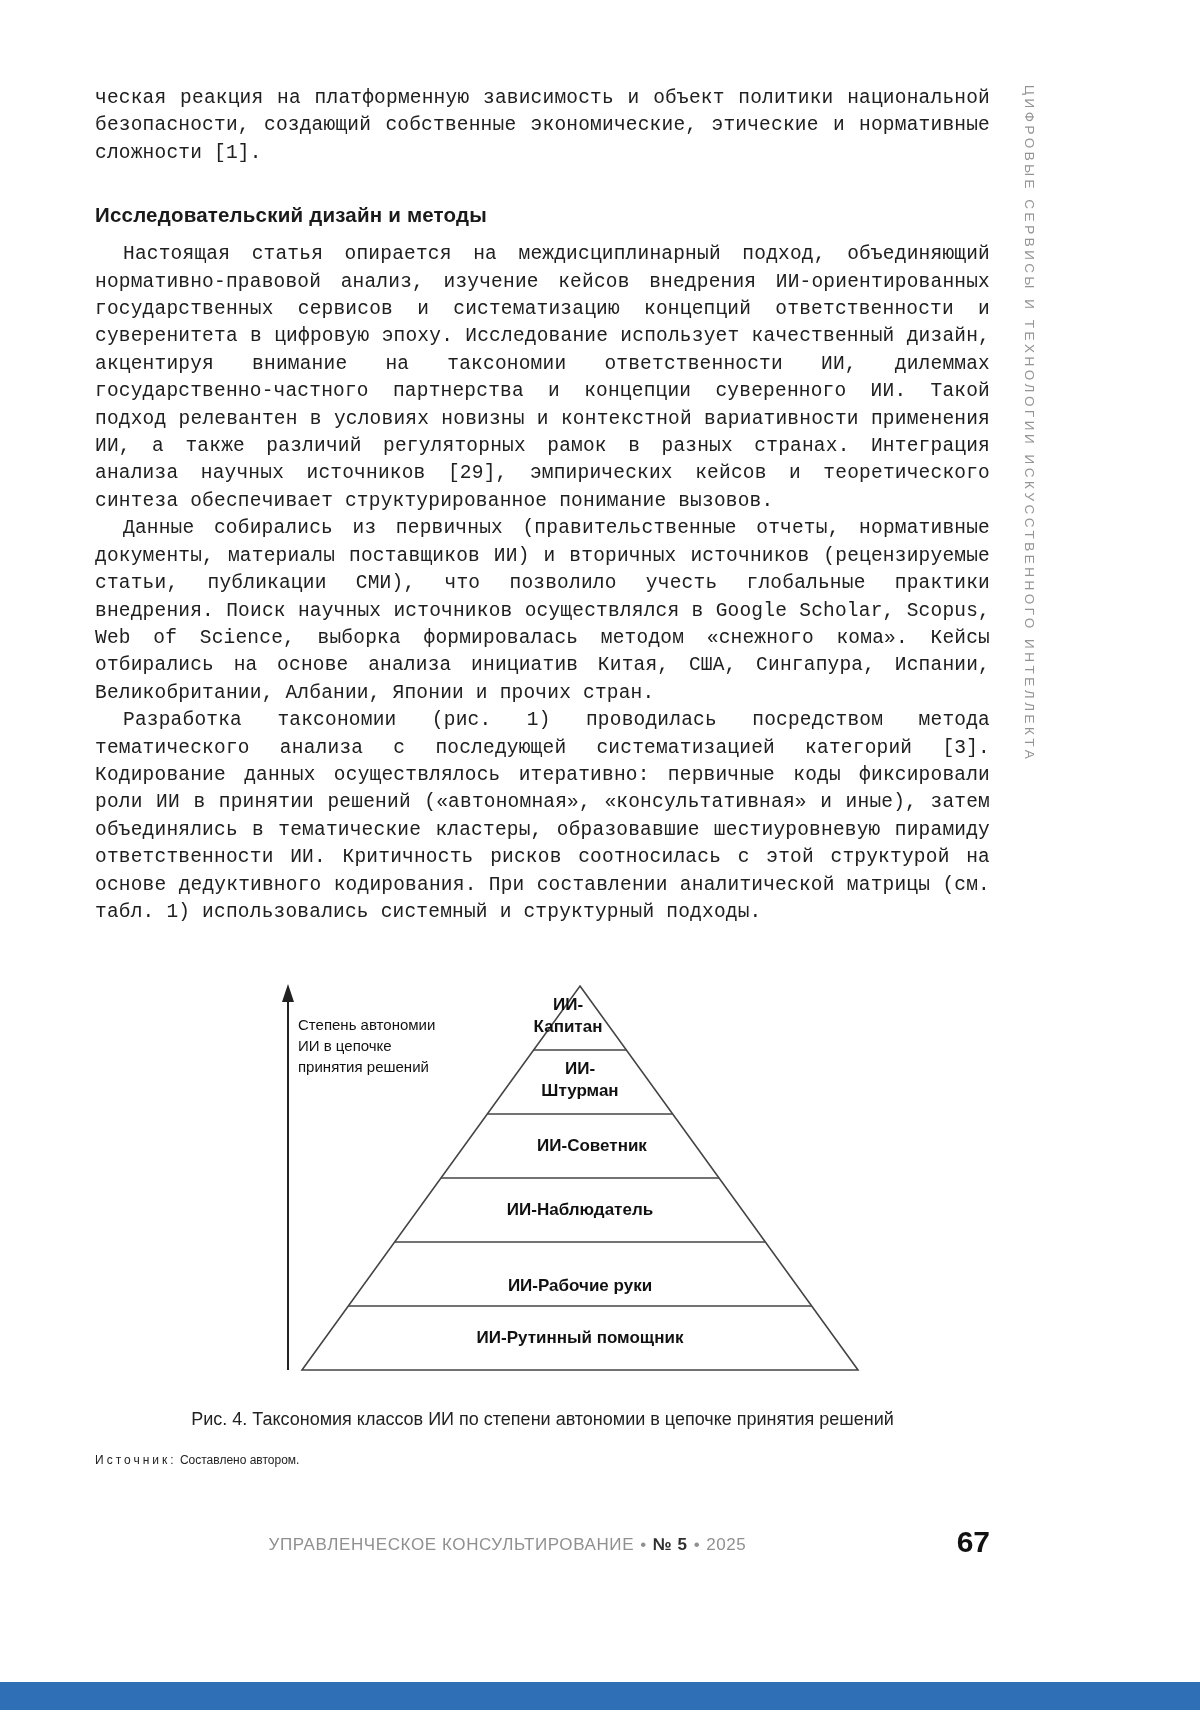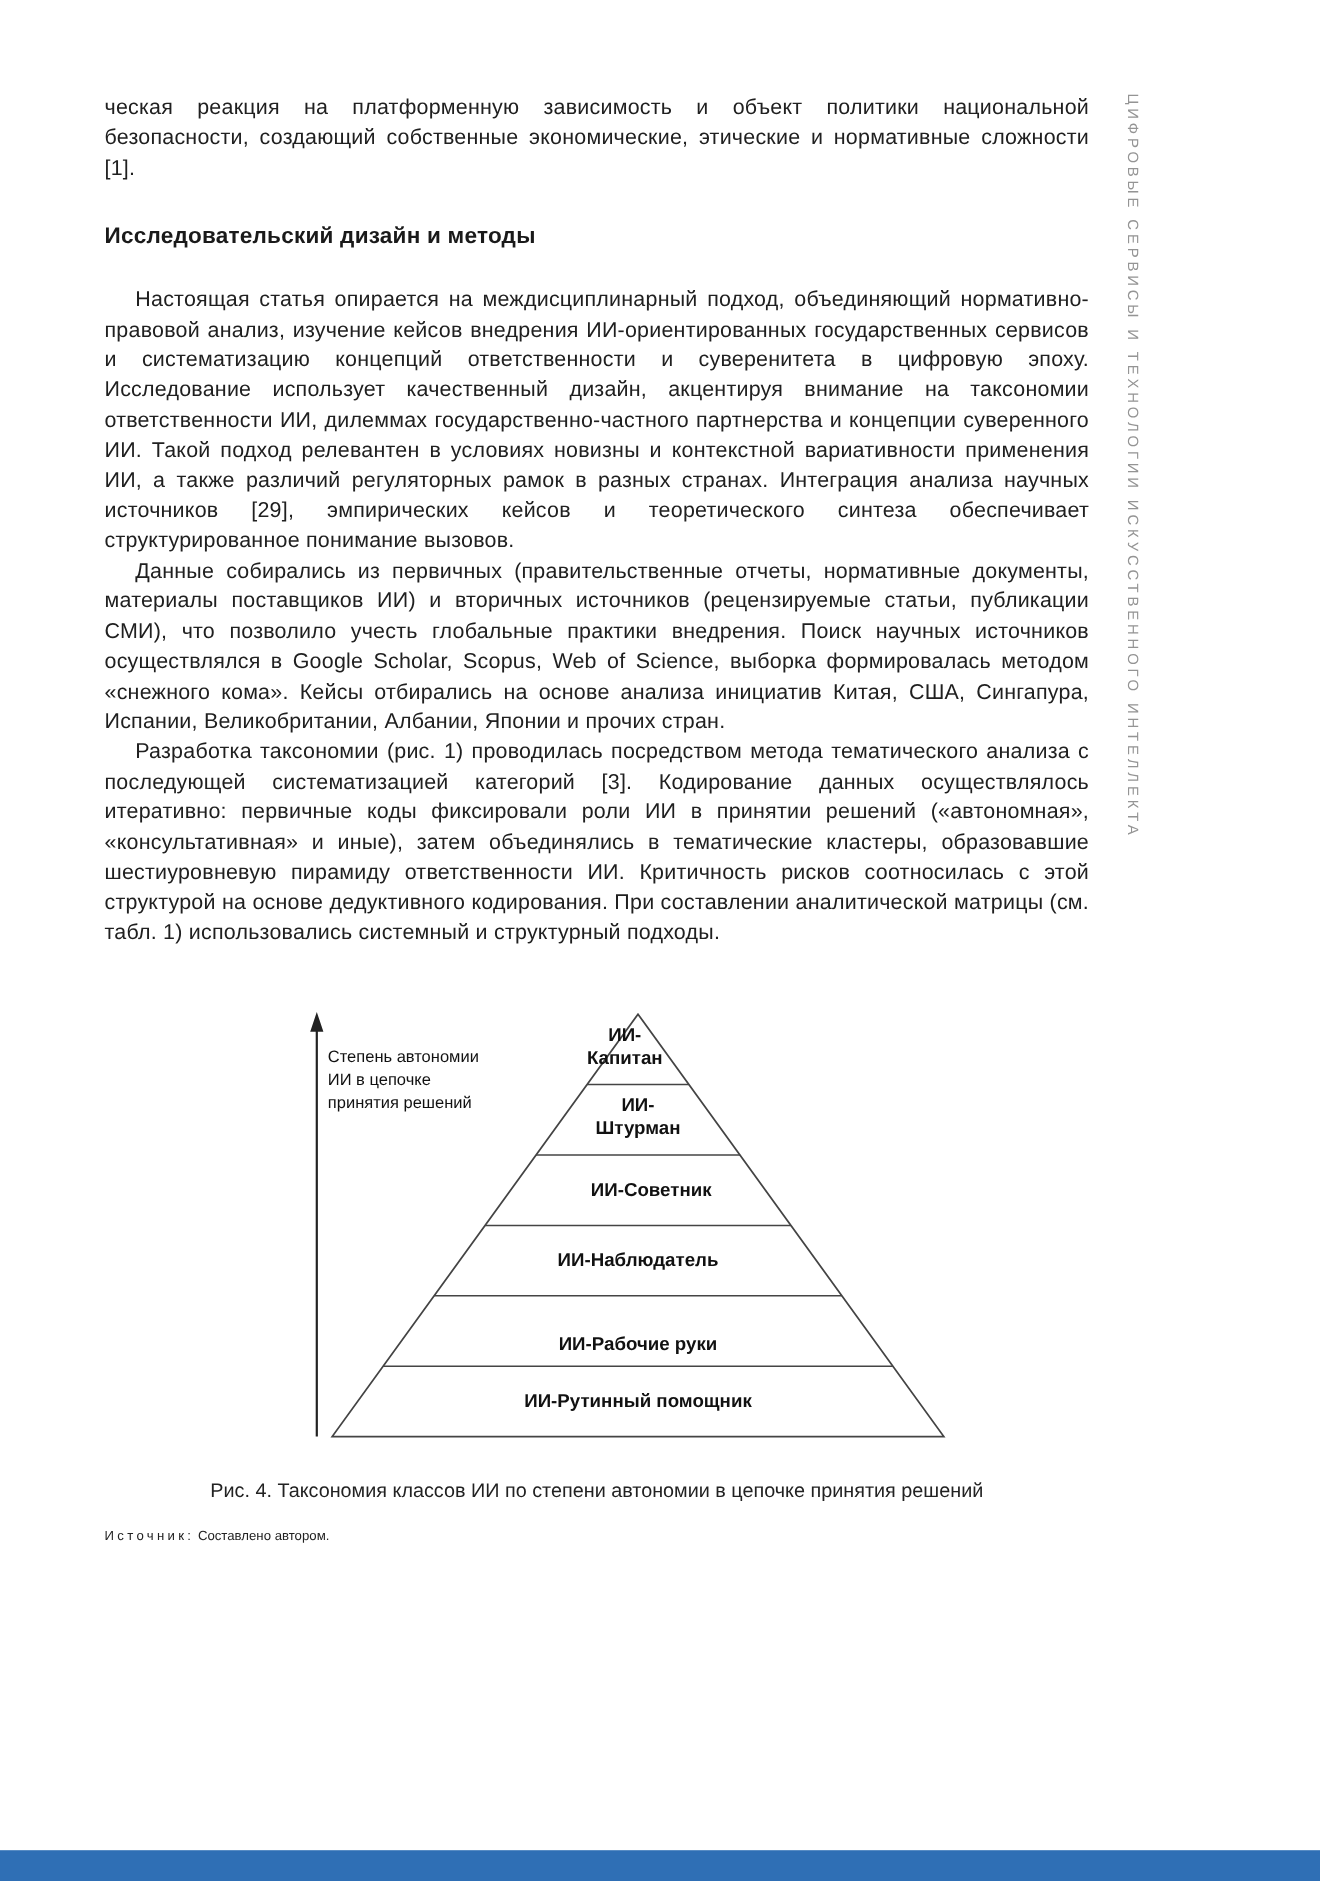--- a/index.html
+++ b/index.html
@@ -18,24 +18,25 @@
     top: 85px;
     width: 895px;
   }
   .para {
     margin: 0;
     font-size: 19.5px;
     line-height: 27.4px;
     text-align: justify;
     letter-spacing: 0.2px;
     color: #202020;
+    font-family: Liberation Mono, monospace;
   }
   .para.indent { text-indent: 28px; }
   .section-heading {
-    margin: 36px 0 32px 0;
+    margin: 36px 0 14px 0;
     font-size: 20.5px;
     font-weight: 700;
     letter-spacing: 0.2px;
     color: #1a1a1a;
   }
   
   .figure {
     position: relative;
     width: 640px;
     height: 400px;
@@ -167,16 +168,22 @@
       <div class="band-label lvl6">ИИ-Рутинный помощник</div>
     </div>
 
     <div class="caption">
       <div>Рис. 4. Таксономия классов ИИ по степени автономии в цепочке принятия решений</div>
     </div>
 
     <p class="source"><span class="source-label">Источник:</span> <span>Составлено автором.</span></p>
   </div>
 
+  <div class="footer">
+    <div class="footer-center">
+      <span>УПРАВЛЕНЧЕСКОЕ КОНСУЛЬТИРОВАНИЕ</span><span class="sep">•</span><span class="issue">№ 5</span><span class="sep">•</span><span>2025</span>
+    </div>
+    <div class="page-number">67</div>
+  </div>
 
   <div class="bottom-bar" style="background: rgb(47, 111, 181);"></div>
 
 </div>
 
 </body></html>

